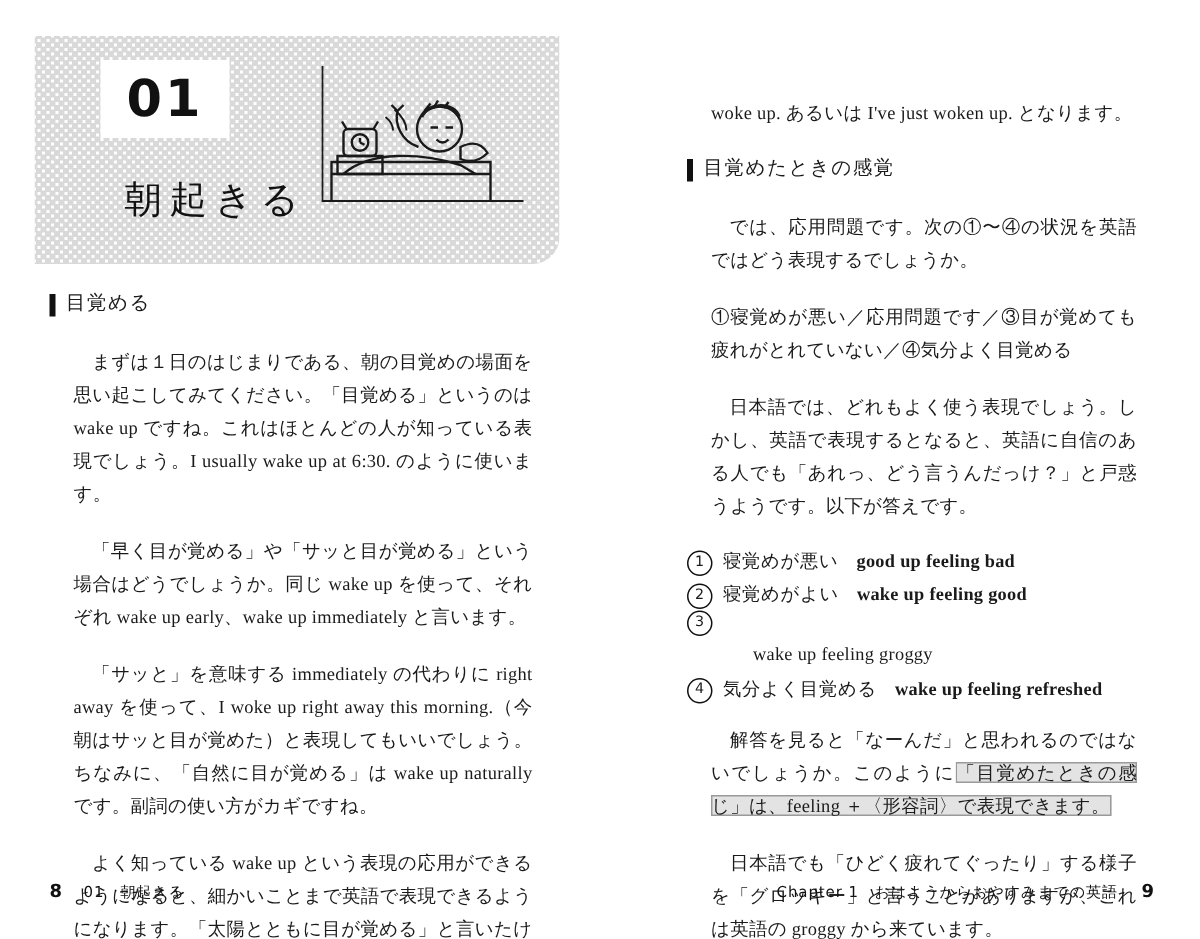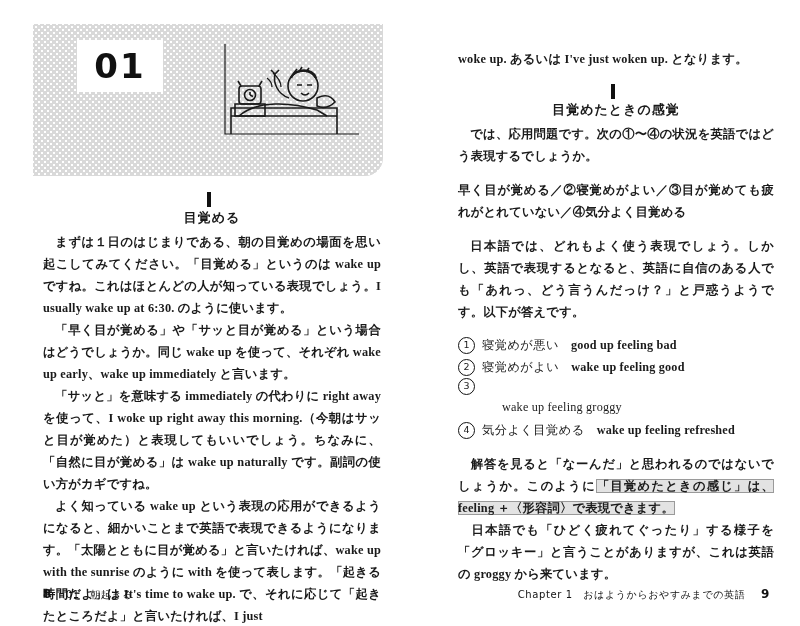--- a/index.html
+++ b/index.html
@@ -16,21 +16,21 @@
   }
   .page {
     position: relative;
     width: 800px;
     height: 626px;
     box-sizing: border-box;
   }
   
   .left-page {
     position: absolute;
-    left: 11px;
+    left: 1px;
     top: 0;
     width: 400px;
     height: 626px;
     box-sizing: border-box;
   }
   .right-page {
     position: absolute;
     left: 400px;
     top: 0;
     width: 400px;
@@ -101,39 +101,37 @@
     left: 32px;
     top: 188px;
     width: 338px;
   }
   .right-col {
     left: 58px;
     top: 48px;
     width: 316px;
   }
   p {
-    margin: 0;
-    font-weight: bold;
+    margin: 16px;
   }
   .indent {
     text-indent: 1em;
   }
   .gap {
     margin-top: 12px;
   }
   
   .subhead {
     font-family: "DejaVu Sans", sans-serif;
-    font-weight: bold;
+    font-weight: normal;
     font-size: 13px;
     letter-spacing: 1px;
     display: flex;
     align-items: center;
     margin: 4px 0 2px 0;
-    flex-direction: column;
   }
   .subhead .bar {
     display: inline-block;
     width: 4px;
     height: 15px;
     background: #111;
     margin-right: 7px;
   }
   
   .answers {
@@ -214,20 +212,21 @@
 <body>
 
 <div class="page">
 
   <div class="left-page">
 
     <div class="chapter-band">
       <div class="chapter-number-box">
         <span class="chapter-number">01</span>
       </div>
+      <div class="chapter-title">朝起きる</div>
 
       <svg class="illo" viewBox="0 0 150 120">
         <g fill="none" stroke="#1a1a1a" stroke-width="1.6">
 
           <path d="M8 6 L8 96 L142 96" stroke-width="1.2"></path>
 
           <path d="M14 96 L14 70 L120 70 L120 96"></path>
           <path d="M14 78 L120 78"></path>
 
           <path d="M22 78 C40 62 74 64 100 72 L110 78"></path>
@@ -279,21 +278,21 @@
     <div class="col right-col">
 
       <p>woke up. あるいは I've just woken up. となります。</p>
 
       <div class="subhead" style="margin-top:14px;">
         <span class="bar"></span>
         <span>目覚めたときの感覚</span>
       </div>
 
       <p class="indent">では、応用問題です。次の①〜④の状況を英語ではどう表現するでしょうか。</p>
-      <p class="gap">早く目が覚める／②寝覚めがよい／③目が覚めても疲れがとれていない／④気分よく目覚める</p>
+      <p class="gap">①寝覚めが悪い／応用問題です／③目が覚めても疲れがとれていない／④気分よく目覚める</p>
       <p class="gap indent">日本語では、どれもよく使う表現でしょう。しかし、英語で表現するとなると、英語に自信のある人でも「あれっ、どう言うんだっけ？」と戸惑うようです。以下が答えです。</p>
 
       <div class="answers">
         <div class="ans-row">
           <span class="circ">1</span>
           <span class="ja">寝覚めが悪い</span>
           <span class="en mono-en">good up feeling bad</span>
         </div>
         <div class="ans-row">
           <span class="circ">2</span>

